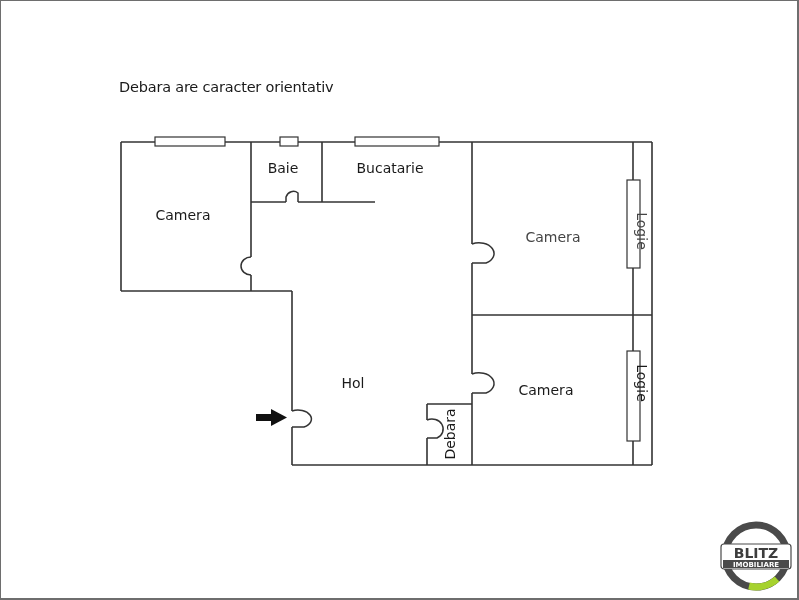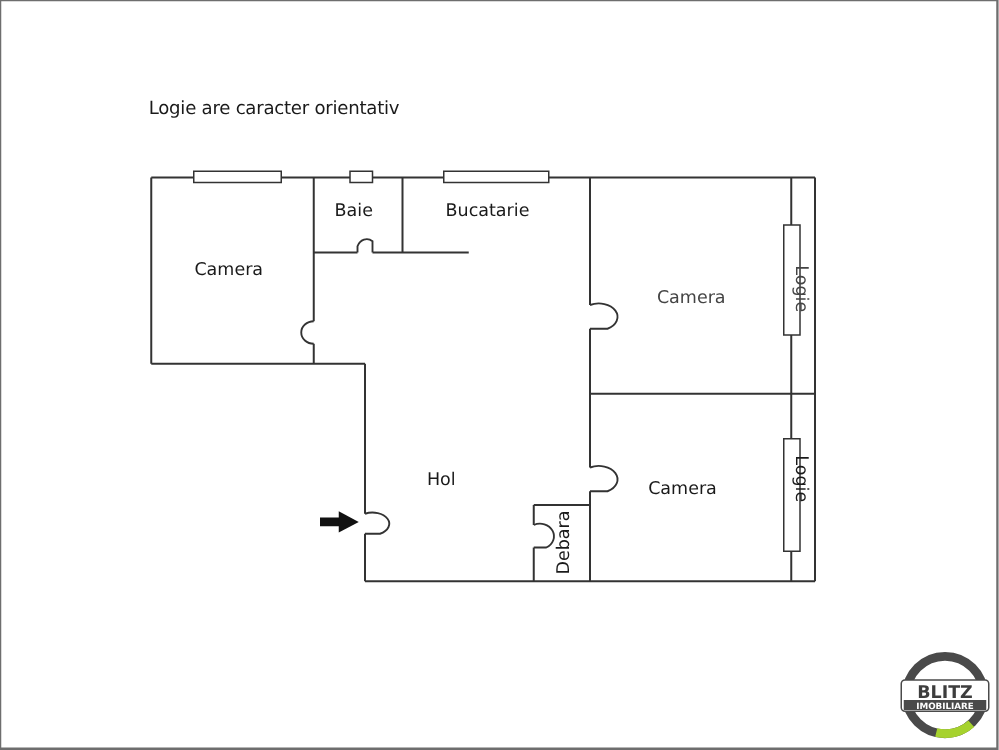--- a/index.html
+++ b/index.html
@@ -24,21 +24,21 @@
     .win { stroke: #333; stroke-width: 1.2; fill: #fff; }
     .door { stroke: #333; stroke-width: 1.5; fill: #fff; }
     .lbl { font-family: "DejaVu Sans", "Liberation Sans", sans-serif; font-size: 14px; fill: #1a1a1a; }
     .lbl-light { fill: #444; }
     .logo { position: absolute; left: 718px; top: 518px; width: 74px; height: 74px; }
   </style>
 </head>
 <body>
 
 <div class="frame">
-  <div class="note">Logie are caracter orientativ</div>
+  <div class="note">Debara are caracter orientativ</div>
 
   <svg class="plan" width="799" height="600" viewBox="0 0 799 600">
 
     <g>
 
       <line class="wall" x1="120" y1="141" x2="651" y2="141"></line>
 
       <line class="wall" x1="120" y1="141" x2="120" y2="290"></line>
 
       <line class="wall" x1="120" y1="290" x2="291" y2="290"></line>

